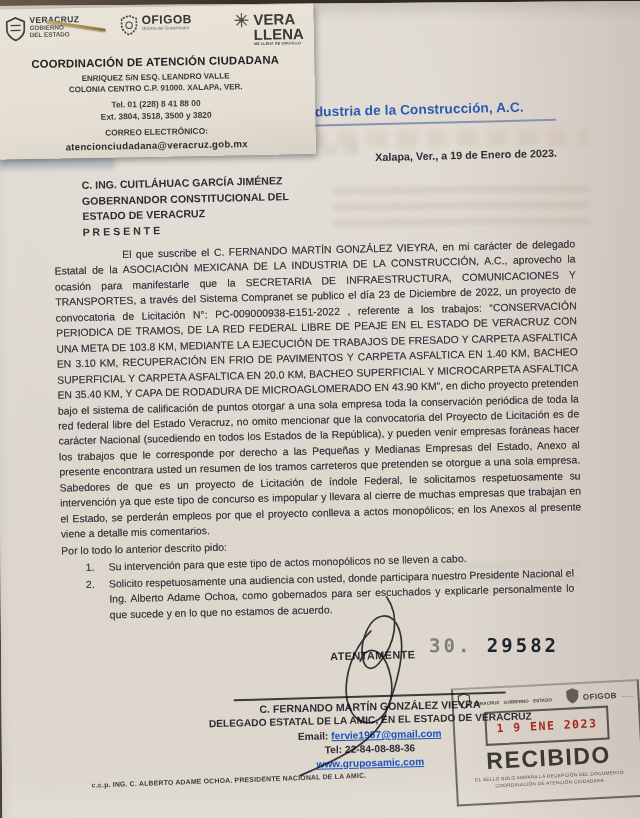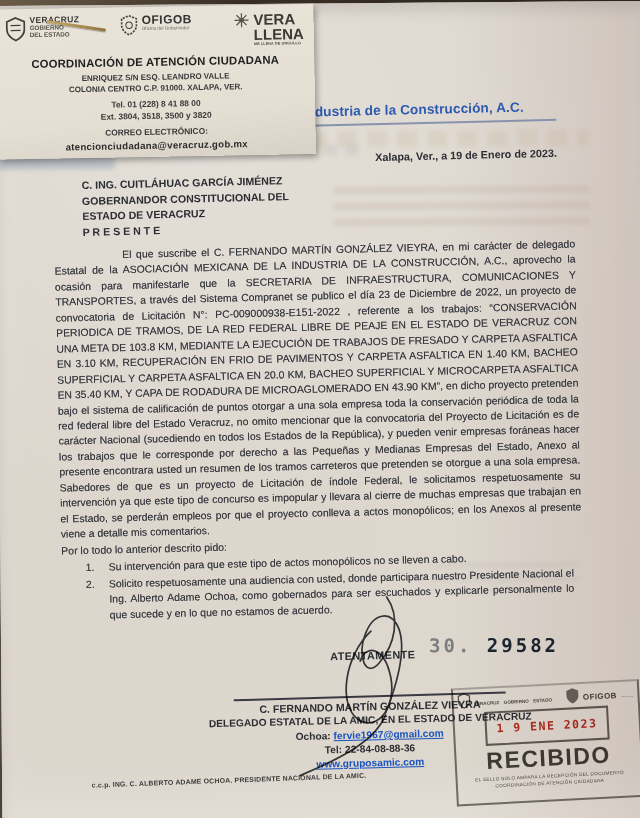--- a/index.html
+++ b/index.html
@@ -114,21 +114,21 @@
         </div>
       </div>
 
       <div class="closing">ATENTAMENTE</div>
 
       <div class="sig-rule"></div>
       <div class="signer-name">C. FERNANDO MARTÍN GONZÁLEZ VIEYRA</div>
       <div class="signer-title">DELEGADO ESTATAL DE LA AMIC, EN EL ESTADO DE VERACRUZ</div>
 
       <div class="contact-line c-email">
-        <span>Ochoa:</span>
+        <span>Email:</span>
         <span class="blue-link">fervie1967@gmail.com</span>
       </div>
       <div class="contact-line c-tel">Tel: 22-84-08-88-36</div>
       <div class="contact-line c-web">
         <span class="blue-link">www.gruposamic.com</span>
       </div>
 
       <div class="ccp">c.c.p. ING. C. ALBERTO ADAME OCHOA. PRESIDENTE NACIONAL DE LA AMIC.</div>
     </div>
 

